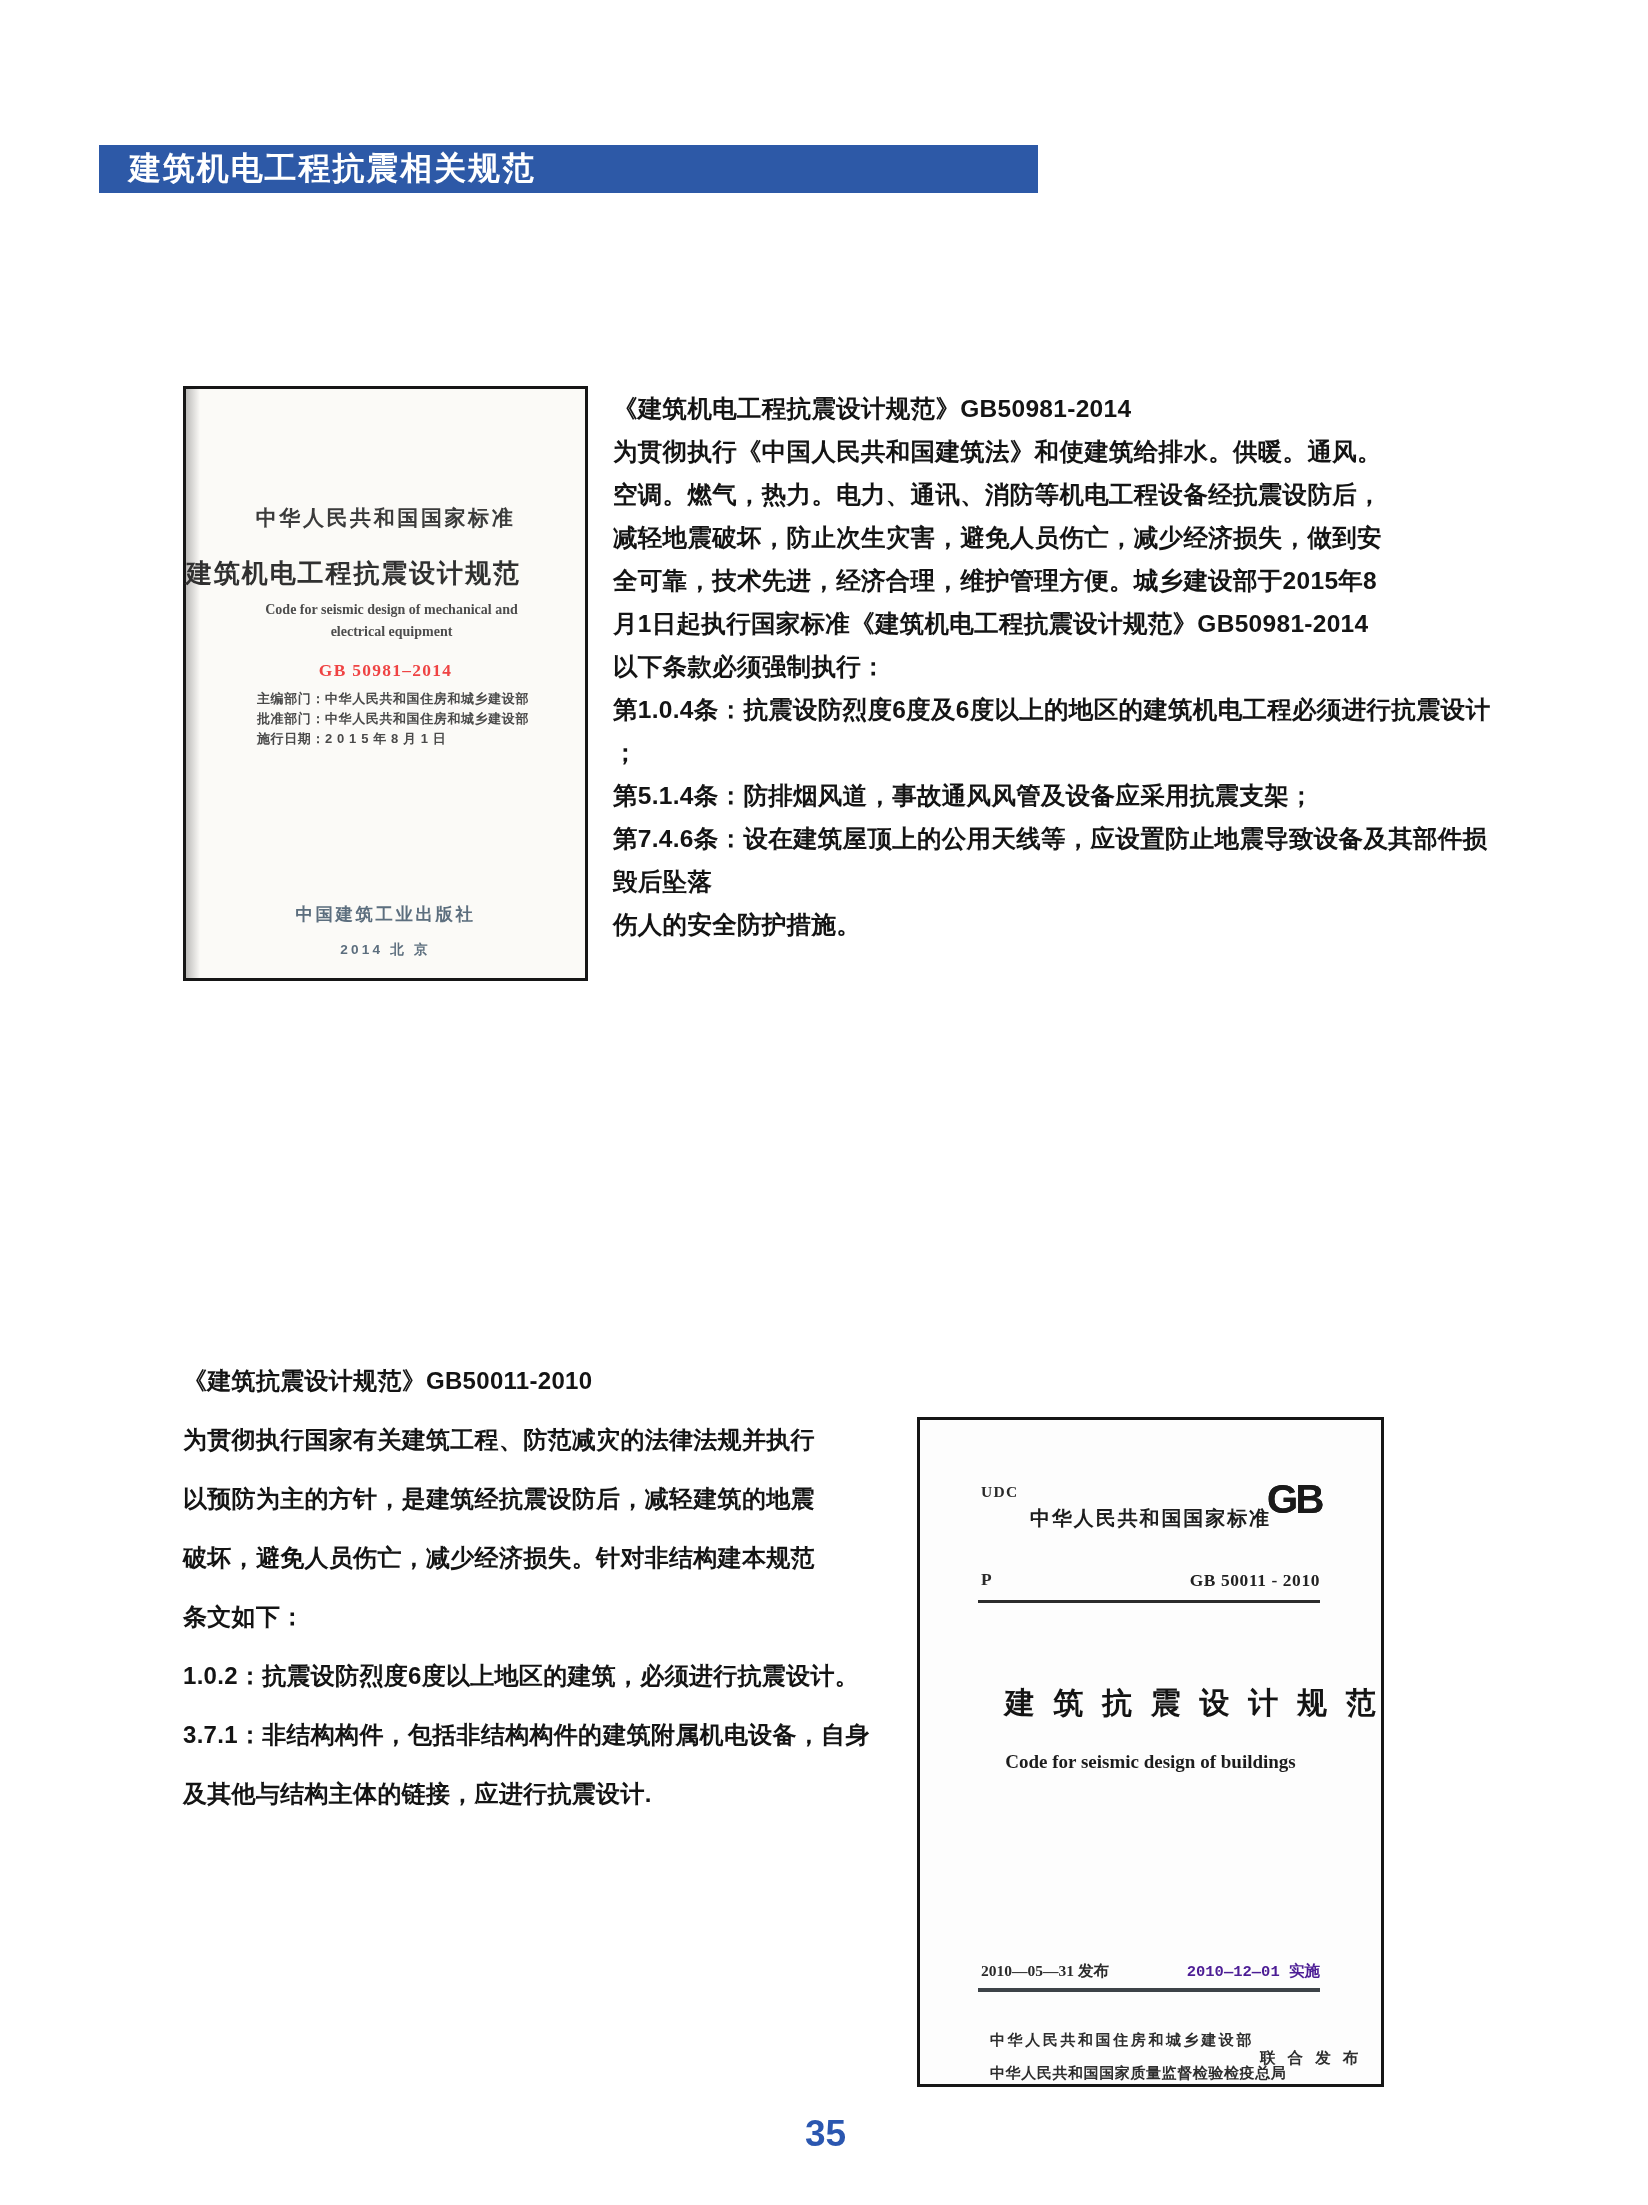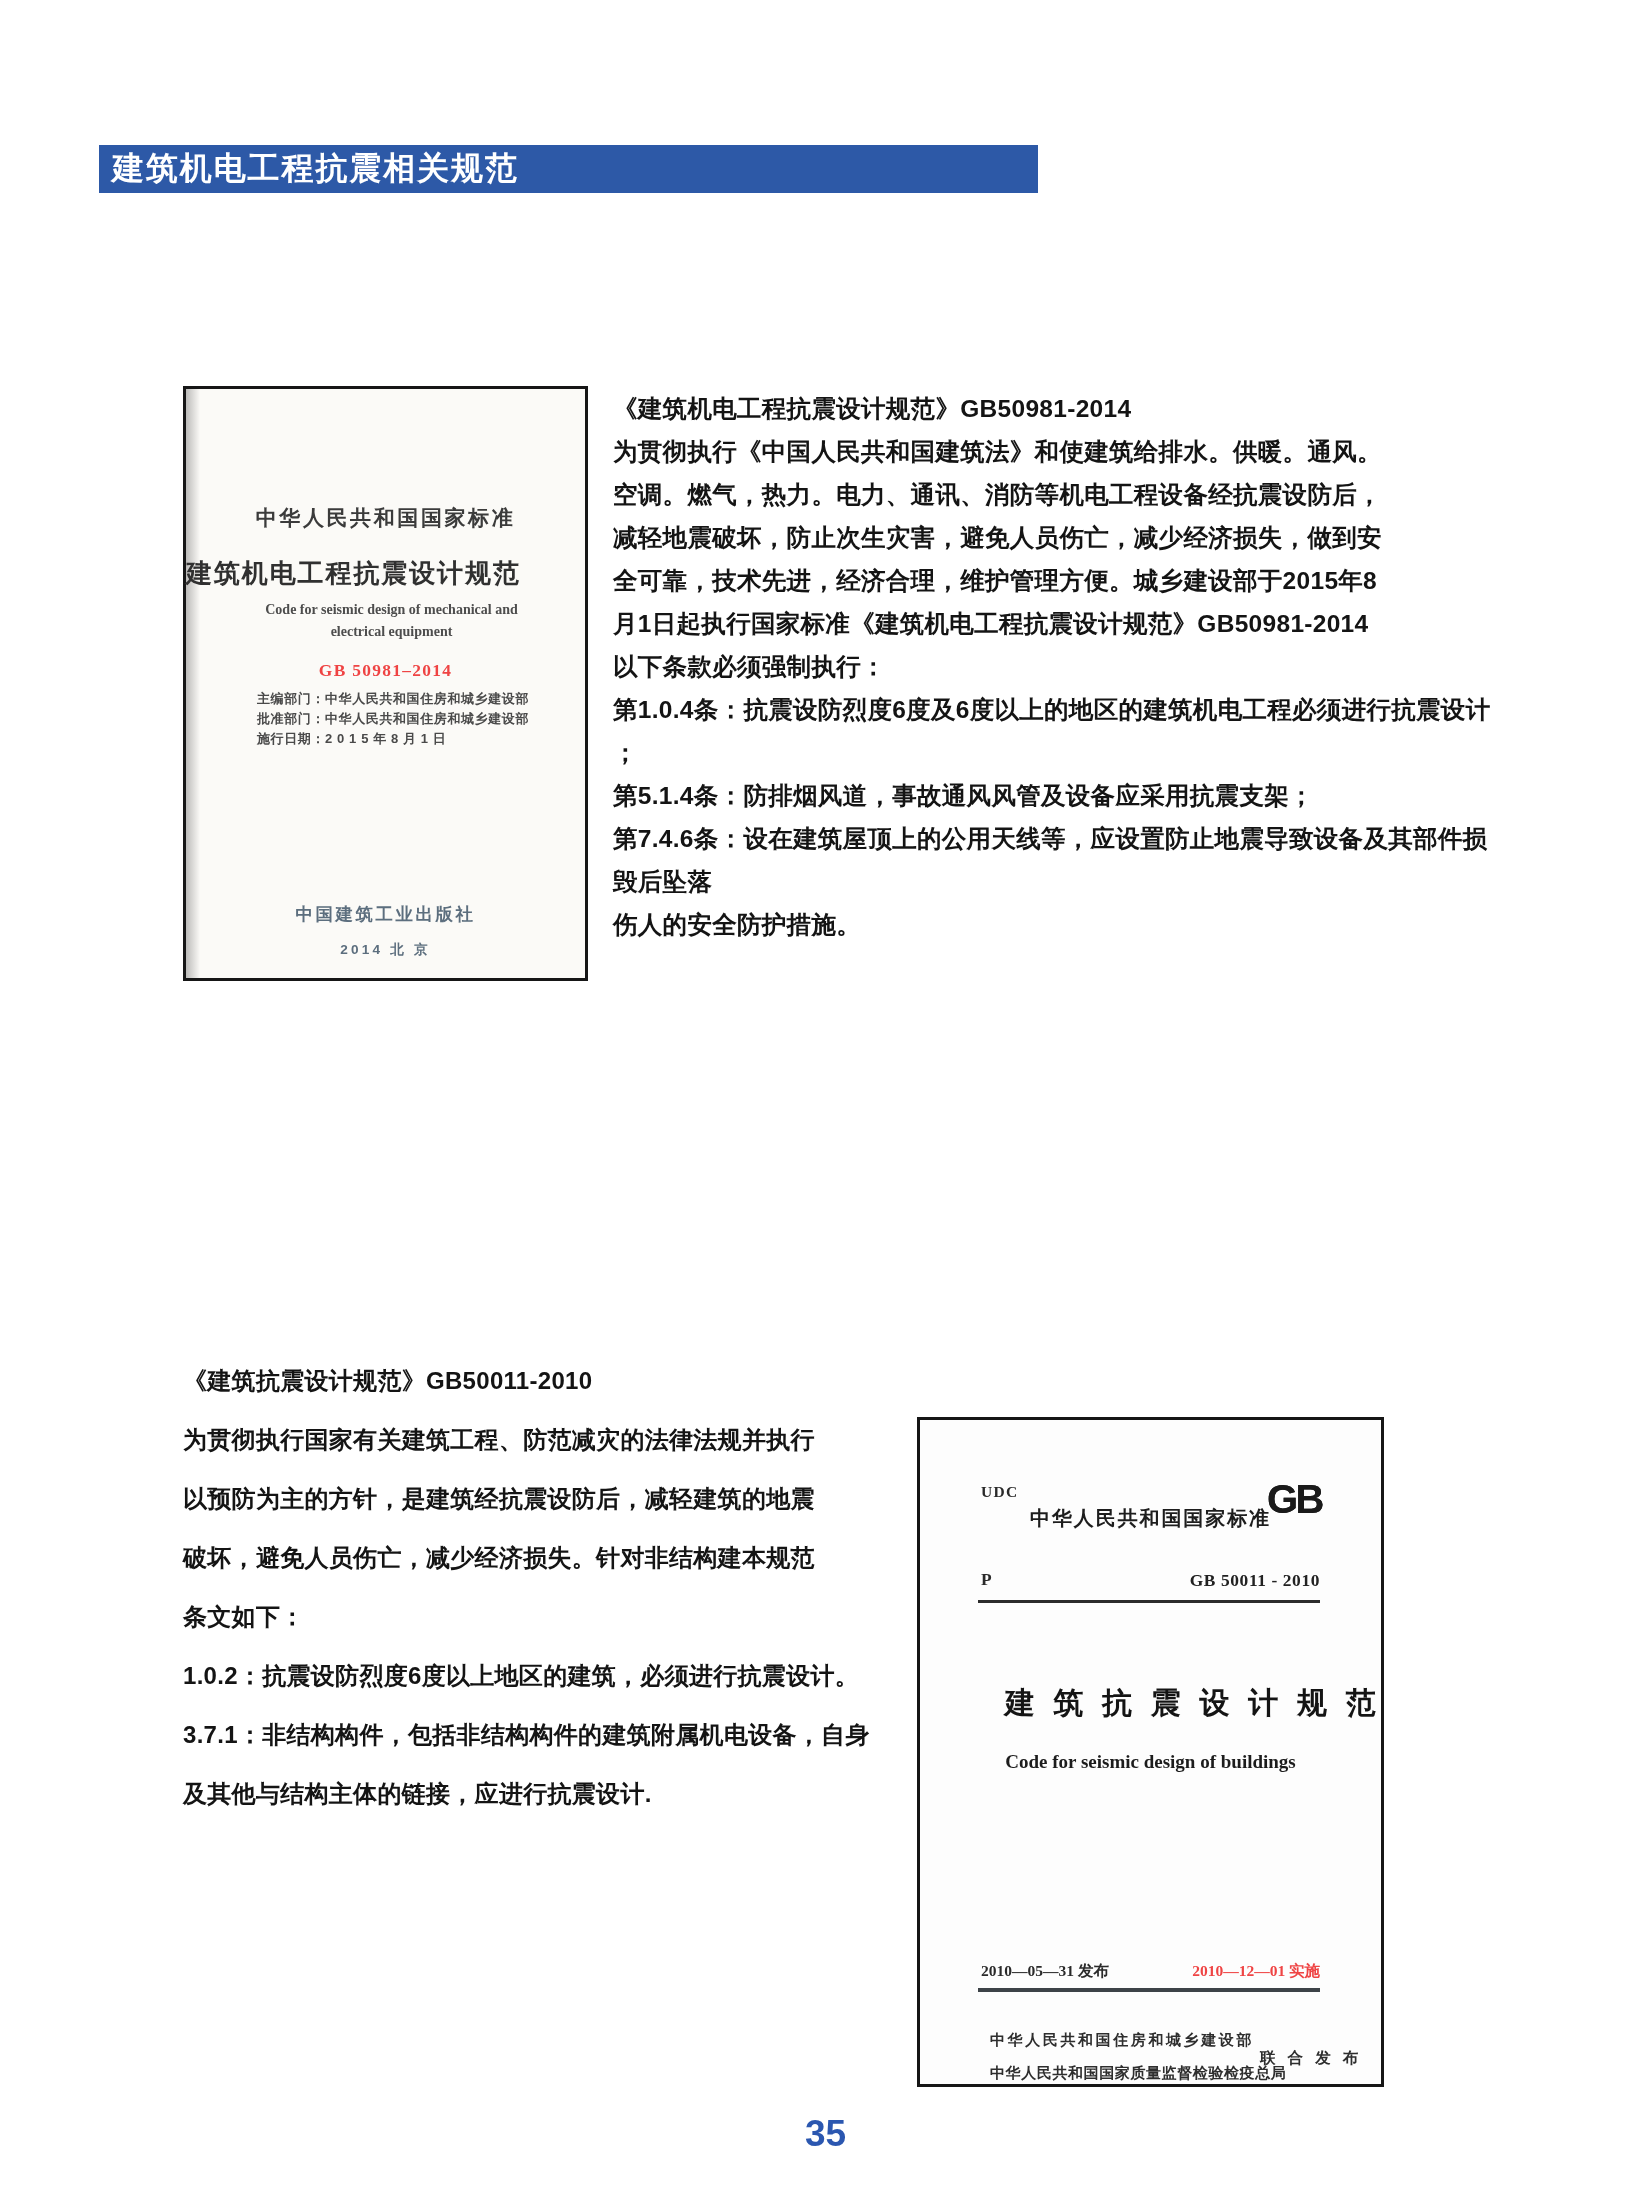--- a/index.html
+++ b/index.html
@@ -2,21 +2,21 @@
 <html style="font-size:10.3px"><head>
 <meta charset="utf-8">
 <style>
   html,body{margin:0;padding:0;background:#ffffff;}
   .page{position:relative;width:1649px;height:2205px;background:#ffffff;overflow:hidden;
         font-family:"Liberation Sans",sans-serif;}
   
   .header-bar{position:absolute;left:99px;top:145px;width:939px;height:48px;
               background:#2d59a7;display:flex;align-items:center;}
   .header-title{color:#ffffff;font-size:32px;font-weight:bold;letter-spacing:1.9px;
-                padding-left:13px;white-space:nowrap;}
+                padding-left:30px;white-space:nowrap;}
   
   .textcol{position:absolute;display:flex;flex-direction:column;}
   .textcol .ln{white-space:nowrap;font-weight:bold;color:#141414;}
   .col1{left:613px;top:387px;width:904px;}
   .col1 .ln{font-size:24.5px;height:43px;line-height:43px;letter-spacing:0.3px;}
   .col2{left:183px;top:1351px;width:743px;}
   .col2 .ln{font-size:24px;height:59px;line-height:59px;letter-spacing:0.3px;}
   
   .book1{position:absolute;left:183px;top:386px;width:405px;height:595px;
          background:#fbfaf7;border:3.2px solid #161616;box-sizing:border-box;}
@@ -53,22 +53,22 @@
         font-size:17.4px;font-weight:bold;color:#2a2a2a;}
   .b2-code{position:absolute;right:61px;top:150px;font-family:"Liberation Serif",serif;
            font-size:17.4px;font-weight:bold;color:#222222;letter-spacing:0.6px;white-space:nowrap;}
   .b2-rule1{position:absolute;left:58px;right:61px;top:180px;height:2.6px;background:#2c2c2c;}
   .b2-title{position:absolute;left:0;top:263px;width:100%;text-align:right;
             font-size:30px;font-weight:bold;color:#141414;letter-spacing:5.2px;white-space:nowrap;}
   .b2-en{position:absolute;left:0;top:331px;width:100%;text-align:center;
          font-family:"Liberation Serif",serif;font-size:19px;font-weight:bold;color:#1c1c1c;}
   .b2-issue{position:absolute;left:61px;top:541px;font-family:"Liberation Serif",serif;
             font-size:15.5px;font-weight:bold;color:#2a2a2a;white-space:nowrap;}
-  .b2-impl{position:absolute;right:61px;top:541px;font-family:Liberation Serif, serif;
-           font-size:15.5px;font-weight:bold;color:#ef4444;white-space:nowrap;}
+  .b2-impl{position:absolute;right:61px;top:541px;font-family:Liberation Mono, monospace;
+           font-size:15.5px;font-weight:bold;color:#4c1d95;white-space:nowrap;}
   .b2-rule2{position:absolute;left:58px;right:61px;top:568px;height:3.9px;background:#3d4348;}
   .b2-issuer1{position:absolute;left:70px;top:611px;font-size:15px;font-weight:bold;
               color:#2e2e2e;letter-spacing:2.6px;white-space:nowrap;}
   .b2-issuer2{position:absolute;left:70px;top:644px;font-size:15px;font-weight:bold;
               color:#2e2e2e;letter-spacing:0.6px;white-space:nowrap;}
   .b2-joint{position:absolute;left:340px;top:628px;font-size:15.5px;font-weight:bold;
             color:#2e2e2e;letter-spacing:3.9px;white-space:nowrap;}
   
   .page-number{position:absolute;left:777px;top:2113px;width:97px;text-align:center;
                font-size:37px;font-weight:bold;color:#2b57b0;}

